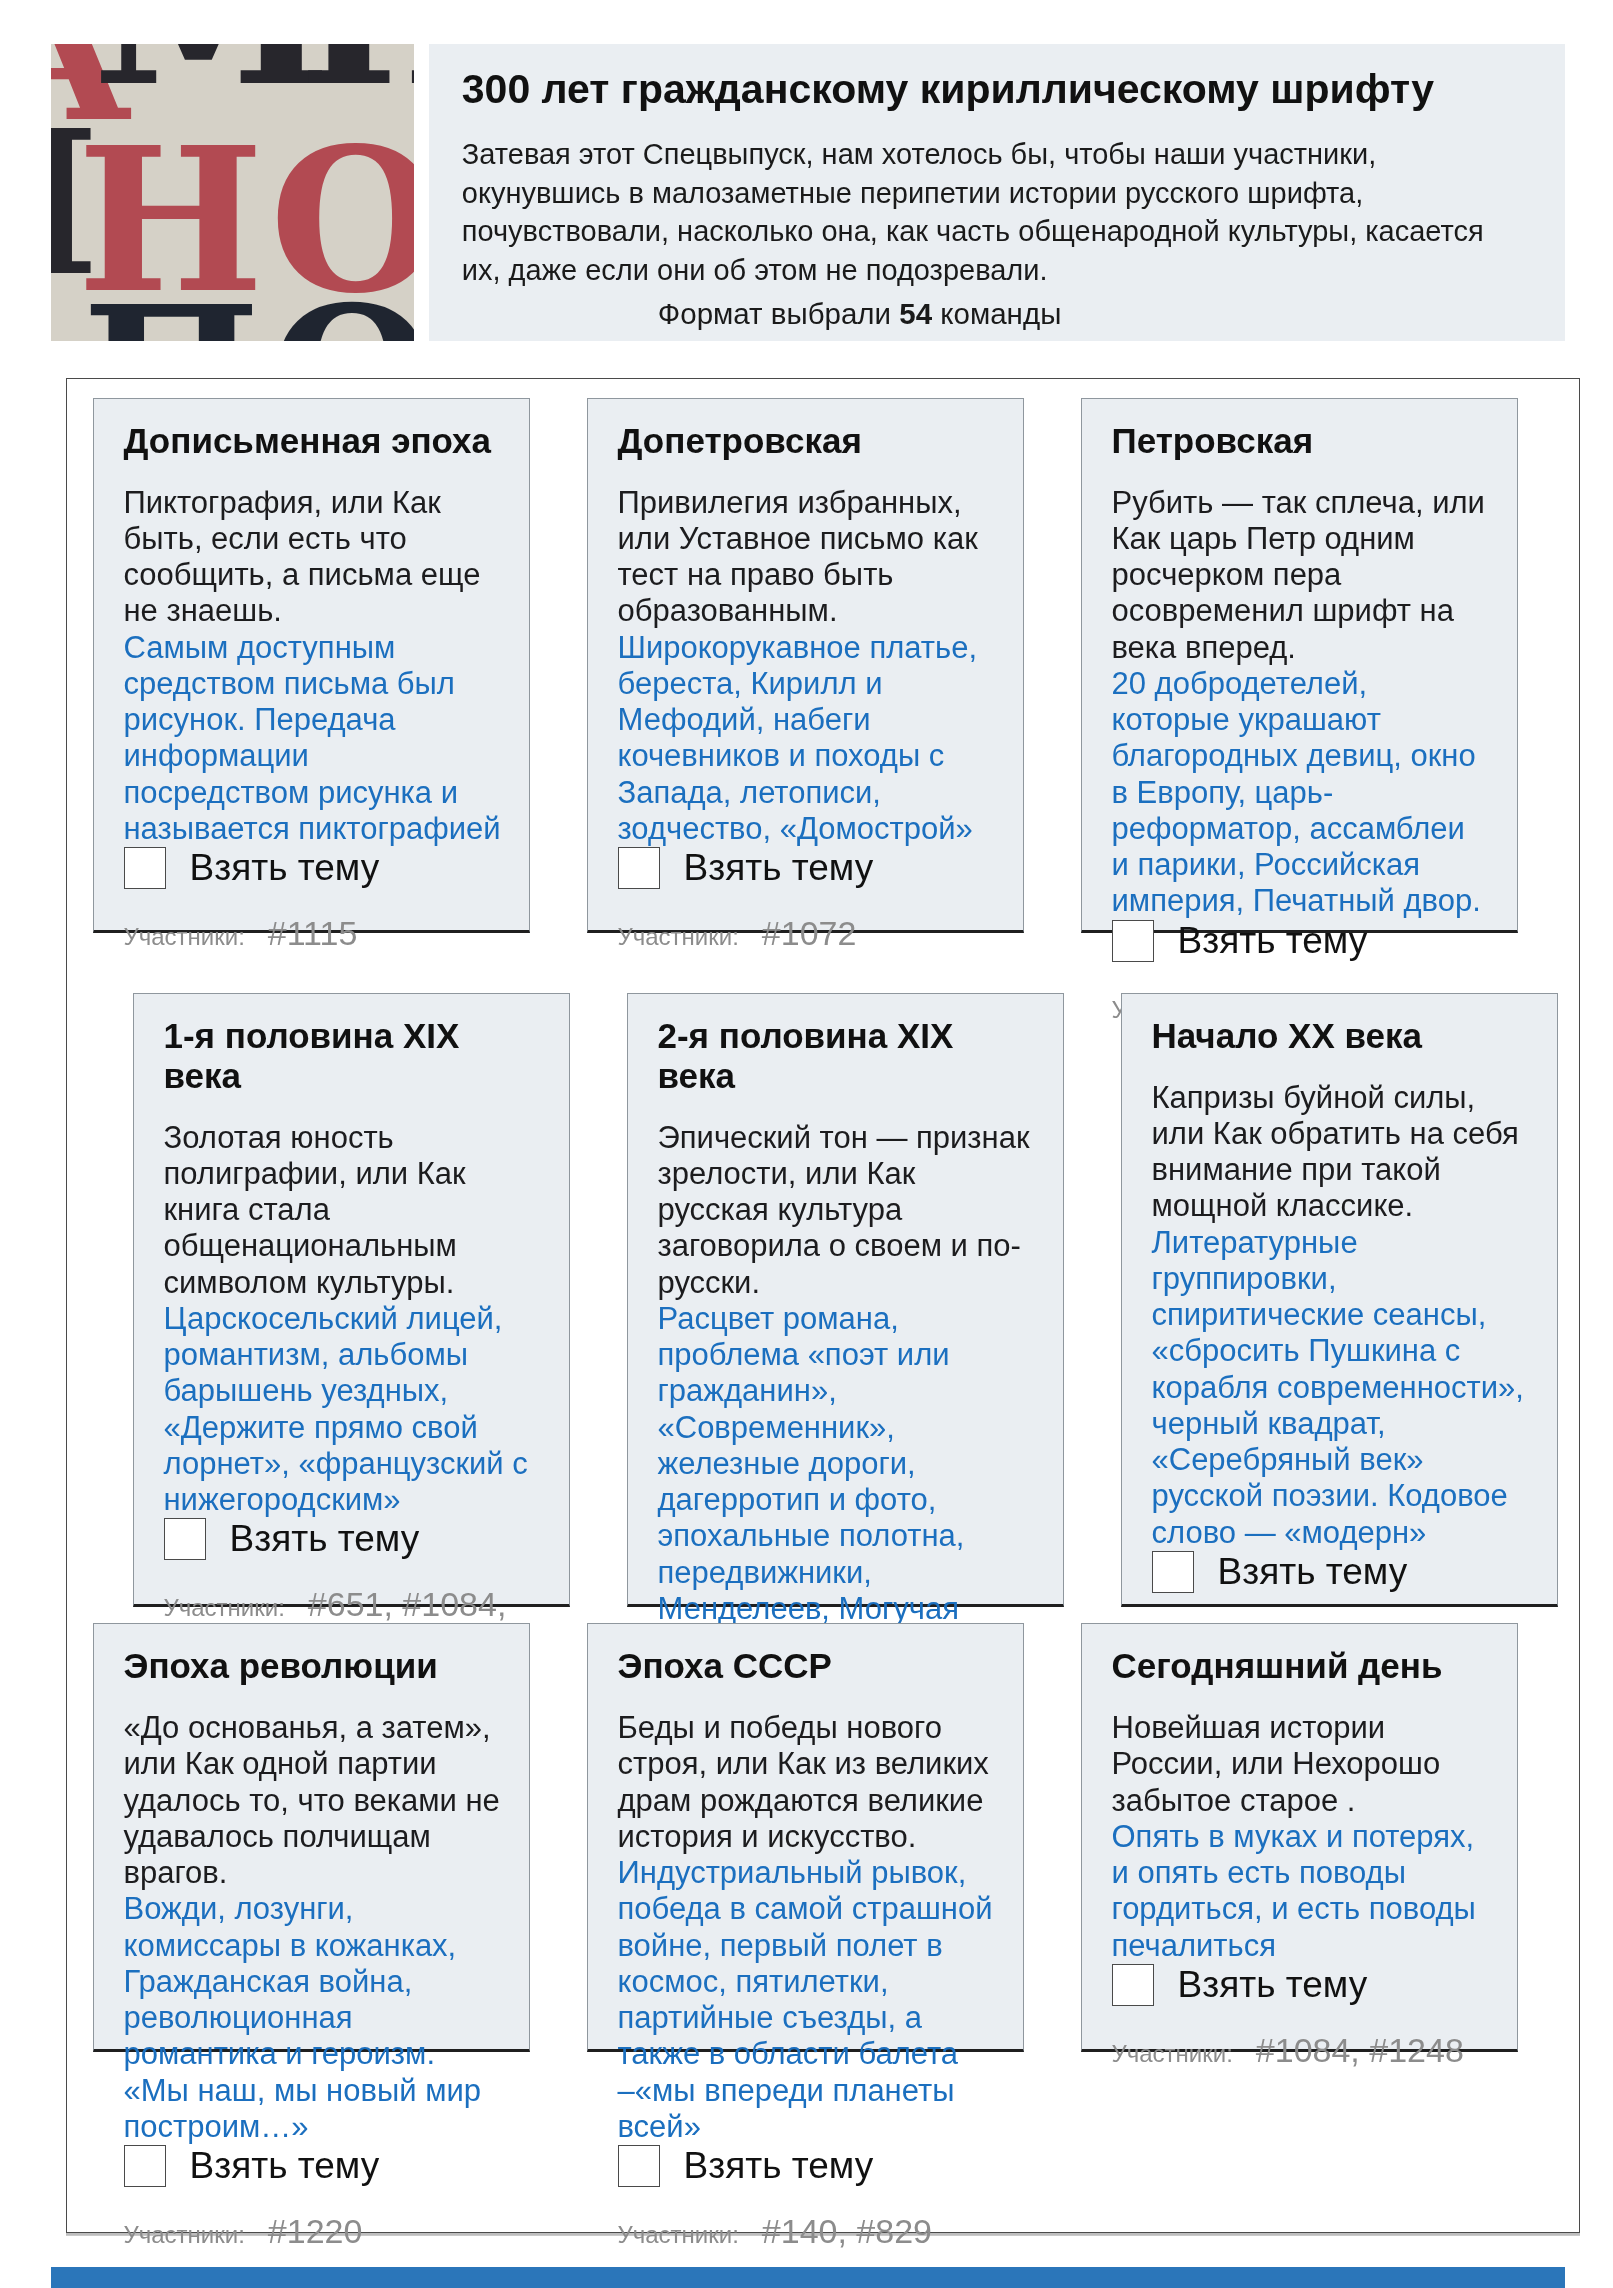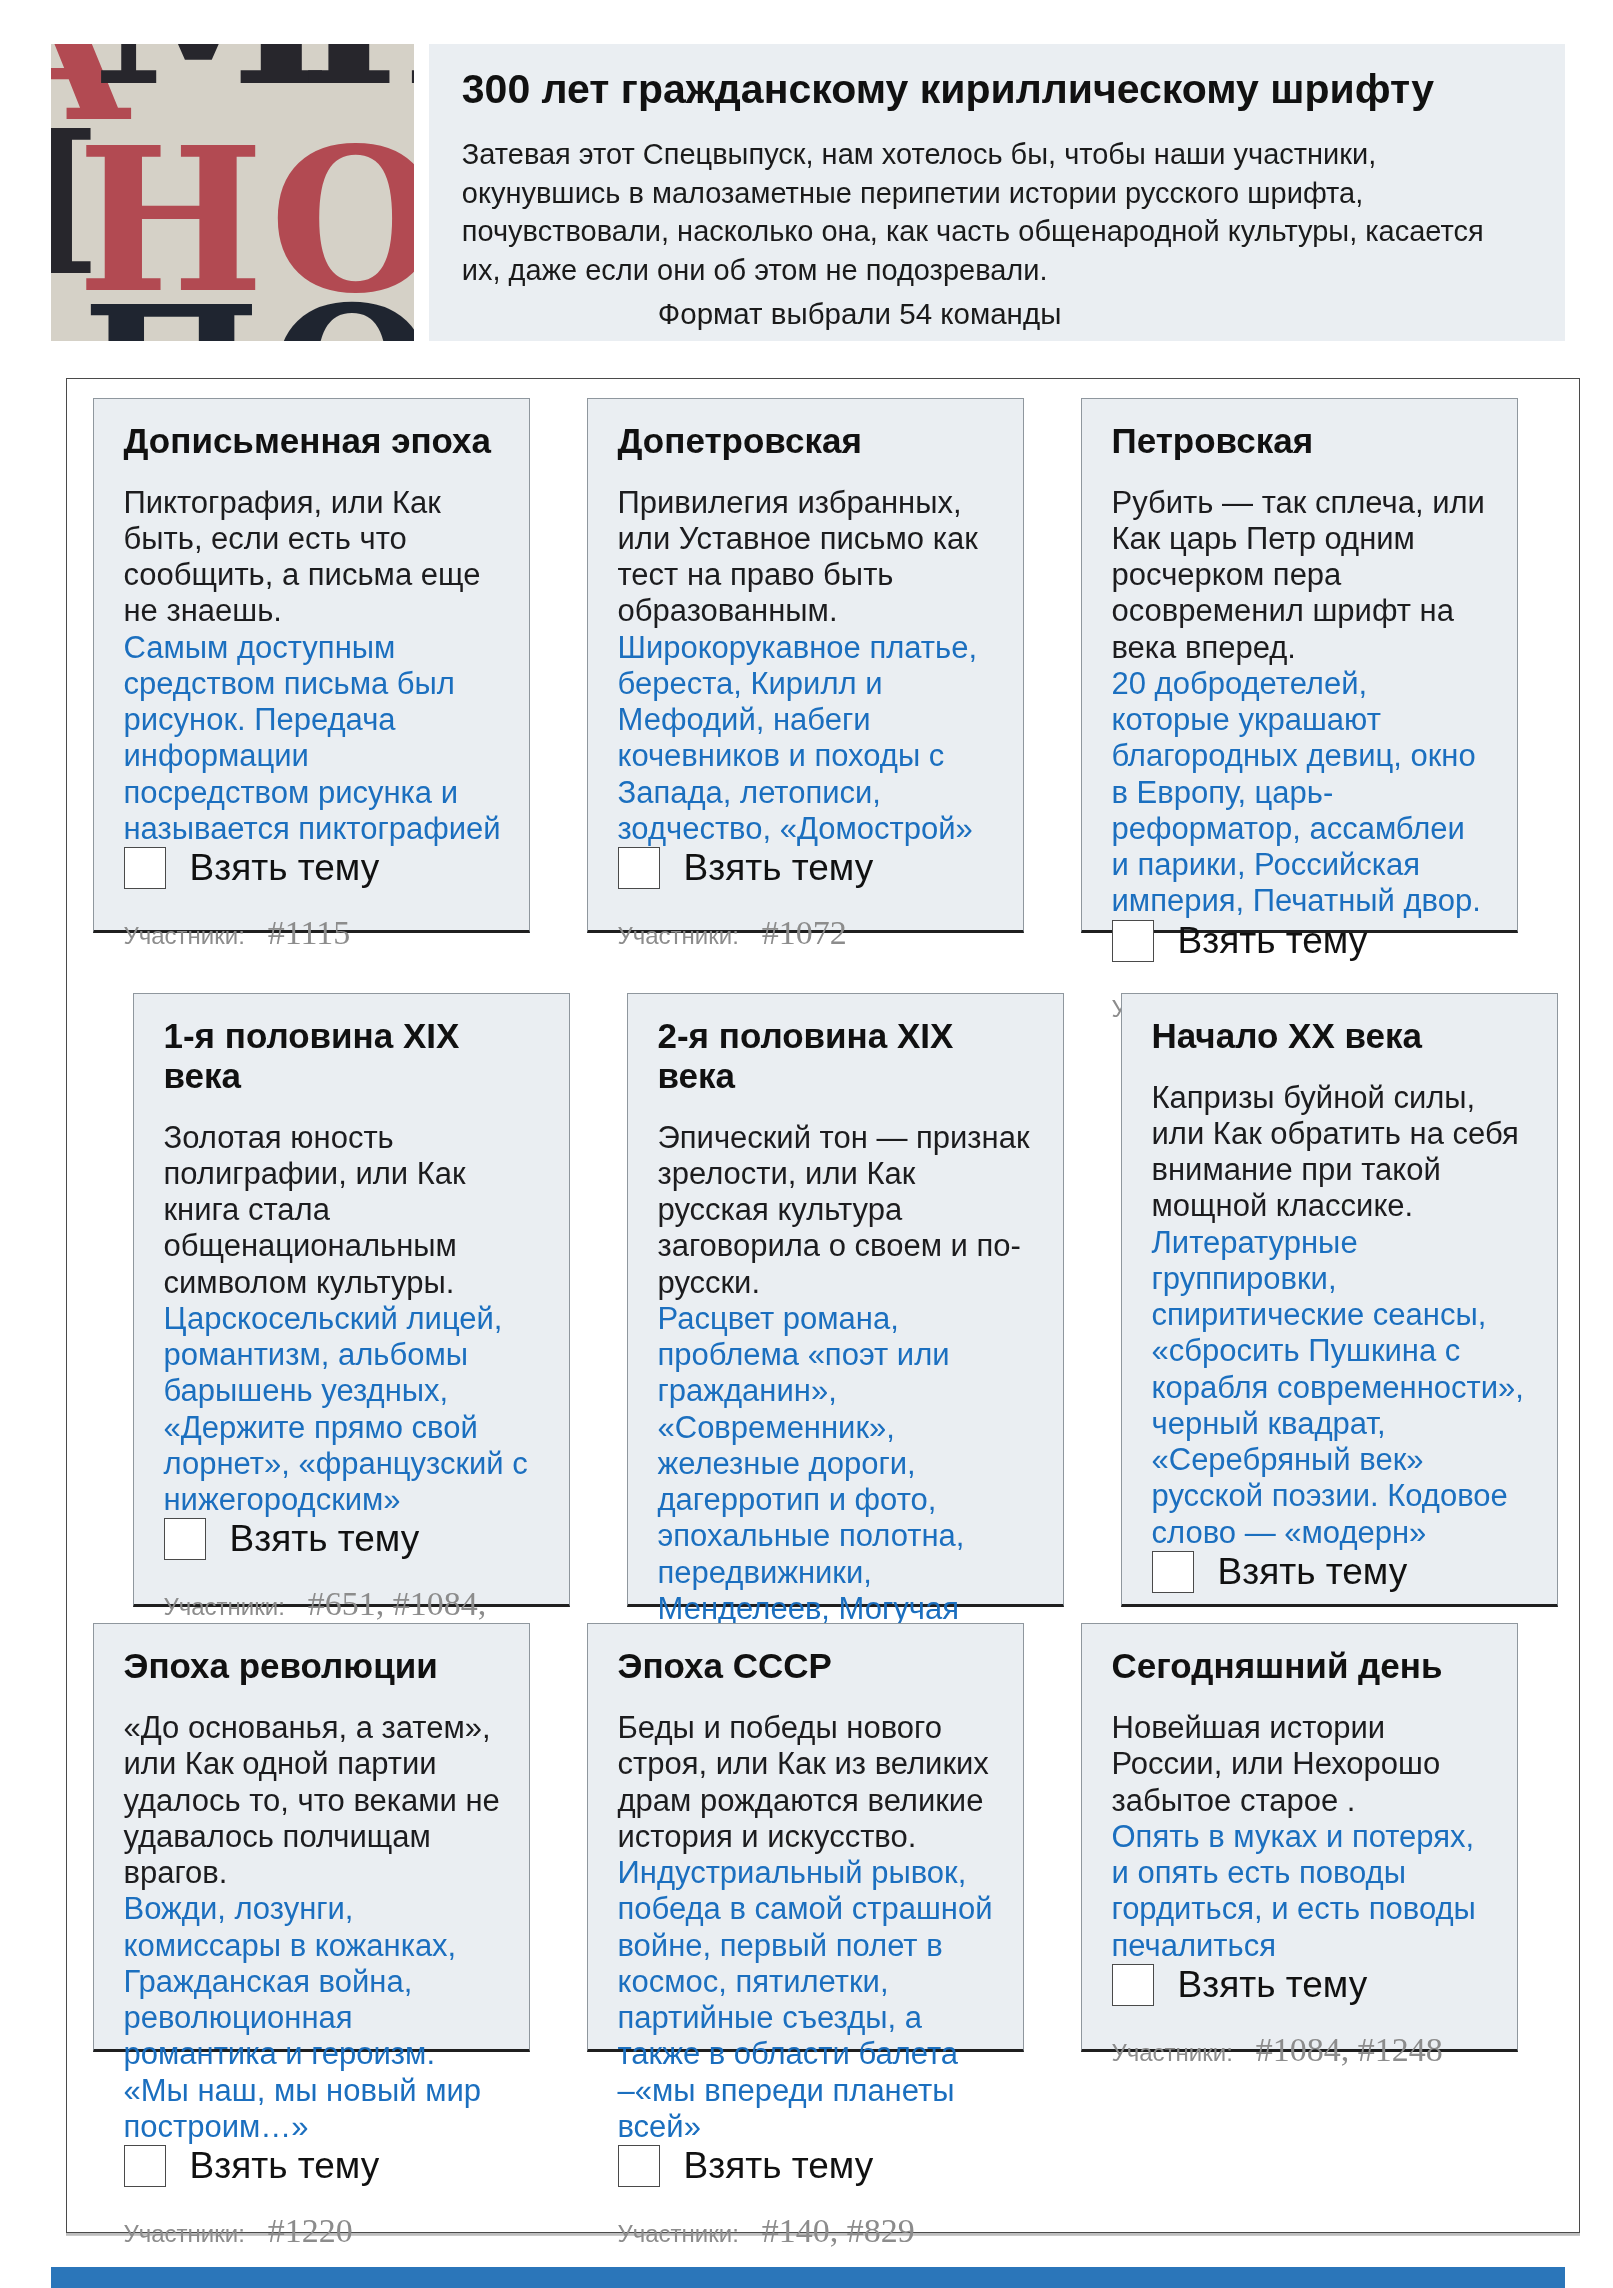--- a/index.html
+++ b/index.html
@@ -32,21 +32,21 @@
   .ph-d{font-size:198px;color:#27262c;left:-44px;top:61px;}
   .ph-e{font-size:198px;color:#b24a52;left:26px;top:78px;letter-spacing:5.5px;}
   .ph-f{font-size:189px;color:#1f2530;left:31px;top:238px;letter-spacing:9.2px;}
   .hero-box{
     flex:1;background:var(--card-bg);height:297px;
     padding:22px 37px 9.2px 33px;
   }
   .hero-title{font-size:41px;font-weight:bold;color:#111;margin-bottom:22px;}
   .hero-intro{font-size:29px;line-height:1.33;max-width:1043px;}
   .hero-format{font-size:29.5px;margin-top:7.4px;margin-left:196px;}
-  .hero-format b{font-weight:normal;}
+  .hero-format b{font-weight:bold;}
   
   .board{
     position:absolute;left:66px;top:378px;width:1514px;height:1855px;
     background:#fff;border:1.8px solid #4a4a4a;
     box-shadow:0 2.8px 0 #bdbdbd;
     padding:18.5px 55px 35px 26px;
   }
   .row{display:flex;gap:57px;}
   .row-1{height:535px;margin-bottom:60px;}
   .row-2{height:614px;margin-bottom:16.6px;padding-left:40px;}
@@ -63,21 +63,21 @@
   .card-keywords{font-size:31px;line-height:1.17;color:var(--blue);}
   .card-foot{margin-top:auto;}
   .take{display:flex;align-items:center;gap:24px;cursor:pointer;}
   .checkbox{
     width:42px;height:42px;background:#fff;border:1.8px solid #4a4a4a;
     flex:0 0 42px;display:inline-block;
   }
   .take-label{font-size:37px;color:#111;}
   .participants{margin-top:25px;display:flex;align-items:baseline;gap:23px;}
   .p-label{font-size:24px;color:var(--muted);}
-  .p-nums{font-size:34px;color:var(--muted);font-family:Liberation Serif, serif;}
+  .p-nums{font-size:34px;color:var(--muted);}
   
   .bottom-bar{
     position:absolute;left:51px;top:2267px;width:1514px;height:22px;
     background:var(--bar);
   }
 </style>
 </head>
 <body>
 
 <header class="hero">

